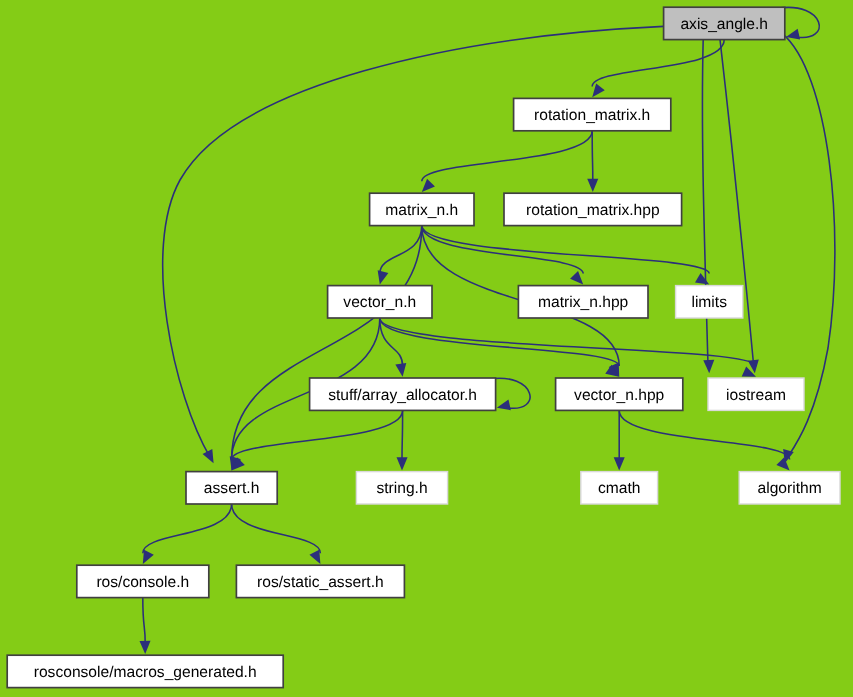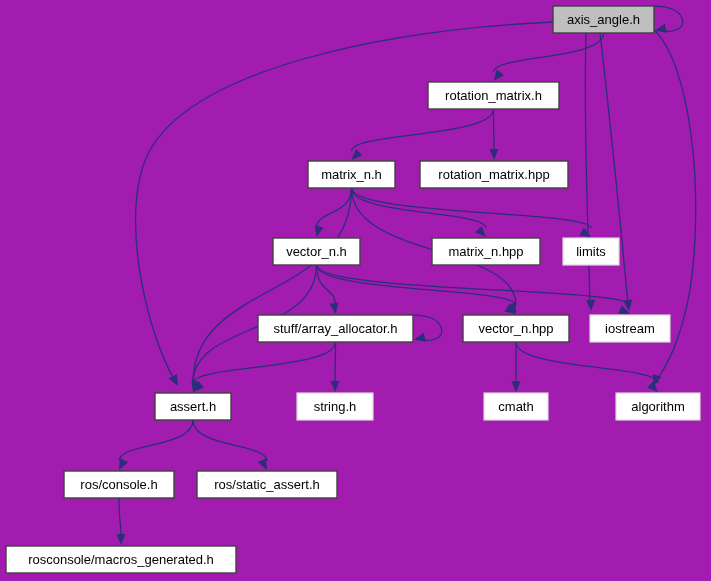--- a/index.html
+++ b/index.html
@@ -1,17 +1,17 @@
 <!DOCTYPE html>
 <html><head>
 <meta charset="utf-8">
 <style>
   html,body{margin:0;padding:0;background:#ffffff;}
   body{font-family:"Liberation Sans",sans-serif;}
-  #canvas{position:relative;width:711px;height:581px;background:#a21caf;overflow:hidden;}
+  #canvas{position:relative;width:711px;height:581px;background:#84cc16;overflow:hidden;}
   svg{position:absolute;top:0;left:0;width:711px;height:581px;}
   text{font-family:"Liberation Sans",sans-serif;font-size:13px;fill:#000000;}
   .node-box{fill:#ffffff;stroke:#404040;stroke-width:1.4px;}
   .node-box.system{stroke:#d9d9d9;stroke-width:1.2px;}
   .node-box.root{fill:#bfbfbf;stroke:#404040;stroke-width:1.4px;}
   .edge{fill:none;stroke:#2b2f7a;stroke-width:1.3px;}
   .arrow{fill:#2b2f7a;stroke:none;}
 </style>
 </head>
 <body>

